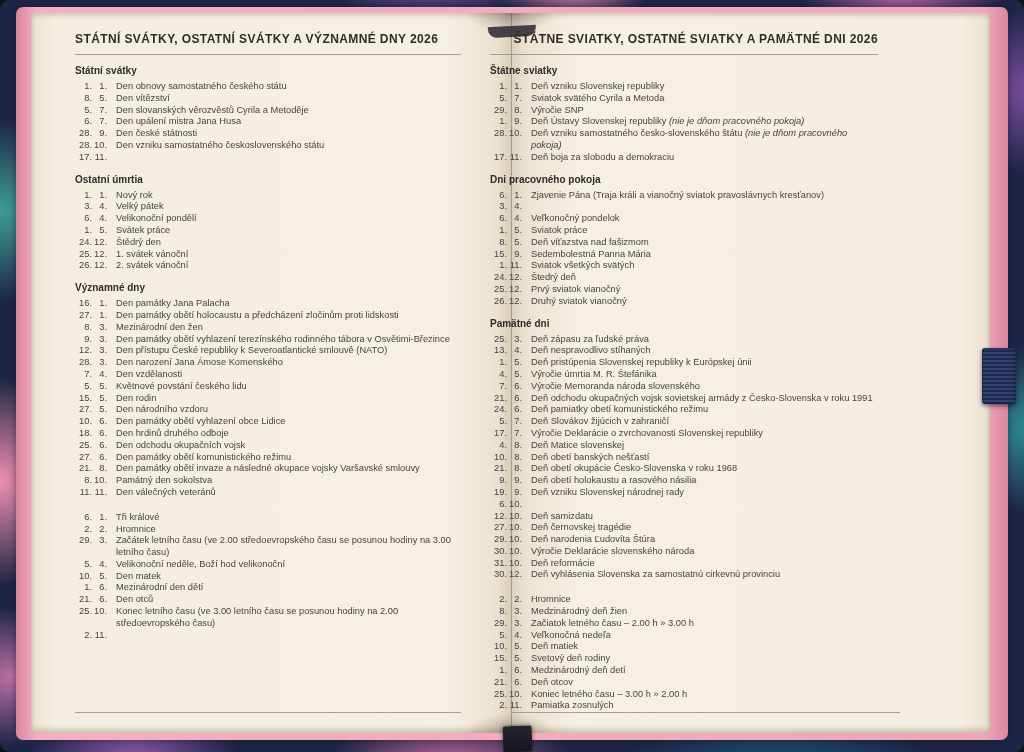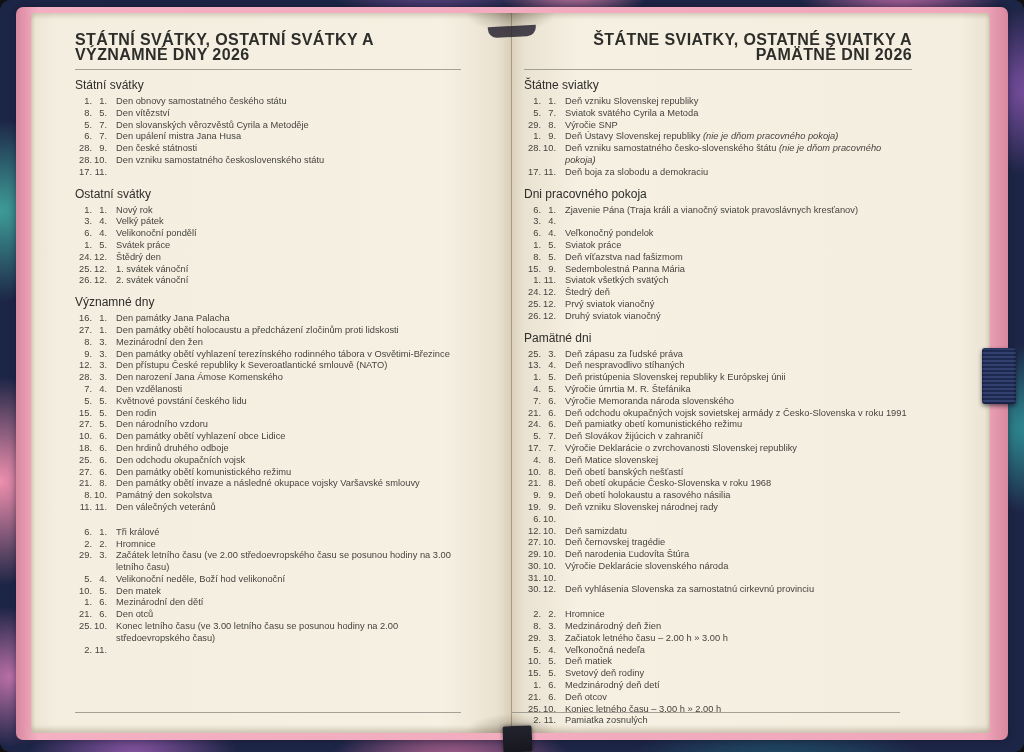--- a/index.html
+++ b/index.html
@@ -26,31 +26,31 @@
       radial-gradient(60px 26px at 50% 0%, rgba(40,30,20,.34), rgba(40,30,20,0) 75%),
       radial-gradient(60px 26px at 50% 100%, rgba(40,30,20,.30), rgba(40,30,20,0) 75%),
       linear-gradient(90deg,#ece4d4 0%,#f4eee0 2.5%,#f6f0e3 43%,#eae2d1 48.6%,#d9cfba 50%,#eae2d1 51.4%,#f6f0e3 57%,#f4eee0 97%,#e9e1d0 100%);
     box-shadow:inset 0 3px 4px rgba(120,100,70,.25), inset 0 -4px 5px rgba(120,100,70,.3);}
   .gutter-line{position:absolute;left:50%;top:0;bottom:0;width:1px;
     background:rgba(70,55,35,.35);}
   .top-notch{position:absolute;left:457px;top:13px;width:48px;height:11px;
     background:#2a2433;border-radius:0 0 9px 9px;opacity:.85;transform:rotate(-3deg);}
   .page{position:absolute;top:17px;color:var(--ink,#45443f);}
   .page.left{left:44px;width:386px;}
-  .page.right{left:493px;width:388px;}
-  .title{font-size:16px;font-weight:bold;letter-spacing:.4px;line-height:15px;
+  .page.right{left:459px;width:388px;}
+  .title{font-size:12px;font-weight:bold;letter-spacing:.4px;line-height:15px;
     color:#2d2d2a;margin:2px 0 0 0;}
   .page.right .title{text-align:right;}
   .rule{height:1px;background:#8f8d83;margin-top:7px;opacity:.8;}
   .bottom-rule{position:absolute;height:1px;background:#8f8d83;opacity:.8;top:699px;}
   .bottom-rule.l{left:44px;width:386px;}
   .bottom-rule.r{left:481px;width:388px;}
   .section{margin-top:9px;}
   .section.no-heading{margin-top:13px;}
-  .section-heading{font-size:12px;font-weight:normal;color:#2d2d2a;line-height:13px;
+  .section-heading{font-size:10px;font-weight:bold;color:#2d2d2a;line-height:13px;
     margin-bottom:4px;}
   .item{display:flex;font-size:9.3px;line-height:11.8px;}
   .item .d{width:17px;text-align:right;flex:none;}
   .item .m{width:15px;text-align:right;flex:none;}
   .item .t{margin-left:9px;flex:1;}
   .item .note{font-style:italic;}
   .pen-loop{position:absolute;right:8px;top:348px;width:34px;height:56px;border-radius:3px;
     background:repeating-linear-gradient(180deg,#32416f 0px,#32416f 2px,#1e2950 2px,#1e2950 4px);
     box-shadow:0 2px 4px rgba(10,10,25,.55), inset 0 0 3px rgba(0,0,10,.5);}
   .ribbon{position:absolute;left:503px;top:726px;width:29px;height:26px;
@@ -101,21 +101,21 @@
               <span class="d">28.</span>
               <span class="m">10.</span>
               <span class="t">Den vzniku samostatného československého státu</span>
             </div>
             <div class="item">
               <span class="d">17.</span>
               <span class="m">11.</span>
             </div>
           </div>
           <div class="section">
-            <div class="section-heading">Ostatní svátky</div>
+            <div class="section-heading">Ostatní úmrtia</div>
             <div class="item">
               <span class="d">1.</span>
               <span class="m">1.</span>
               <span class="t">Nový rok</span>
             </div>
             <div class="item">
               <span class="d">3.</span>
               <span class="m">4.</span>
               <span class="t">Velký pátek</span>
             </div>
@@ -463,20 +463,21 @@
               <span class="t">Deň narodenia Ľudovíta Štúra</span>
             </div>
             <div class="item">
               <span class="d">30.</span>
               <span class="m">10.</span>
               <span class="t">Výročie Deklarácie slovenského národa</span>
             </div>
             <div class="item">
               <span class="d">31.</span>
               <span class="m">10.</span>
+              <span class="t">Deň reformácie</span>
             </div>
             <div class="item">
               <span class="d">30.</span>
               <span class="m">12.</span>
               <span class="t">Deň vyhlásenia Slovenska za samostatnú cirkevnú provinciu</span>
             </div>
           </div>
           <div class="section no-heading">
             <div class="item">
               <span class="d">2.</span>

